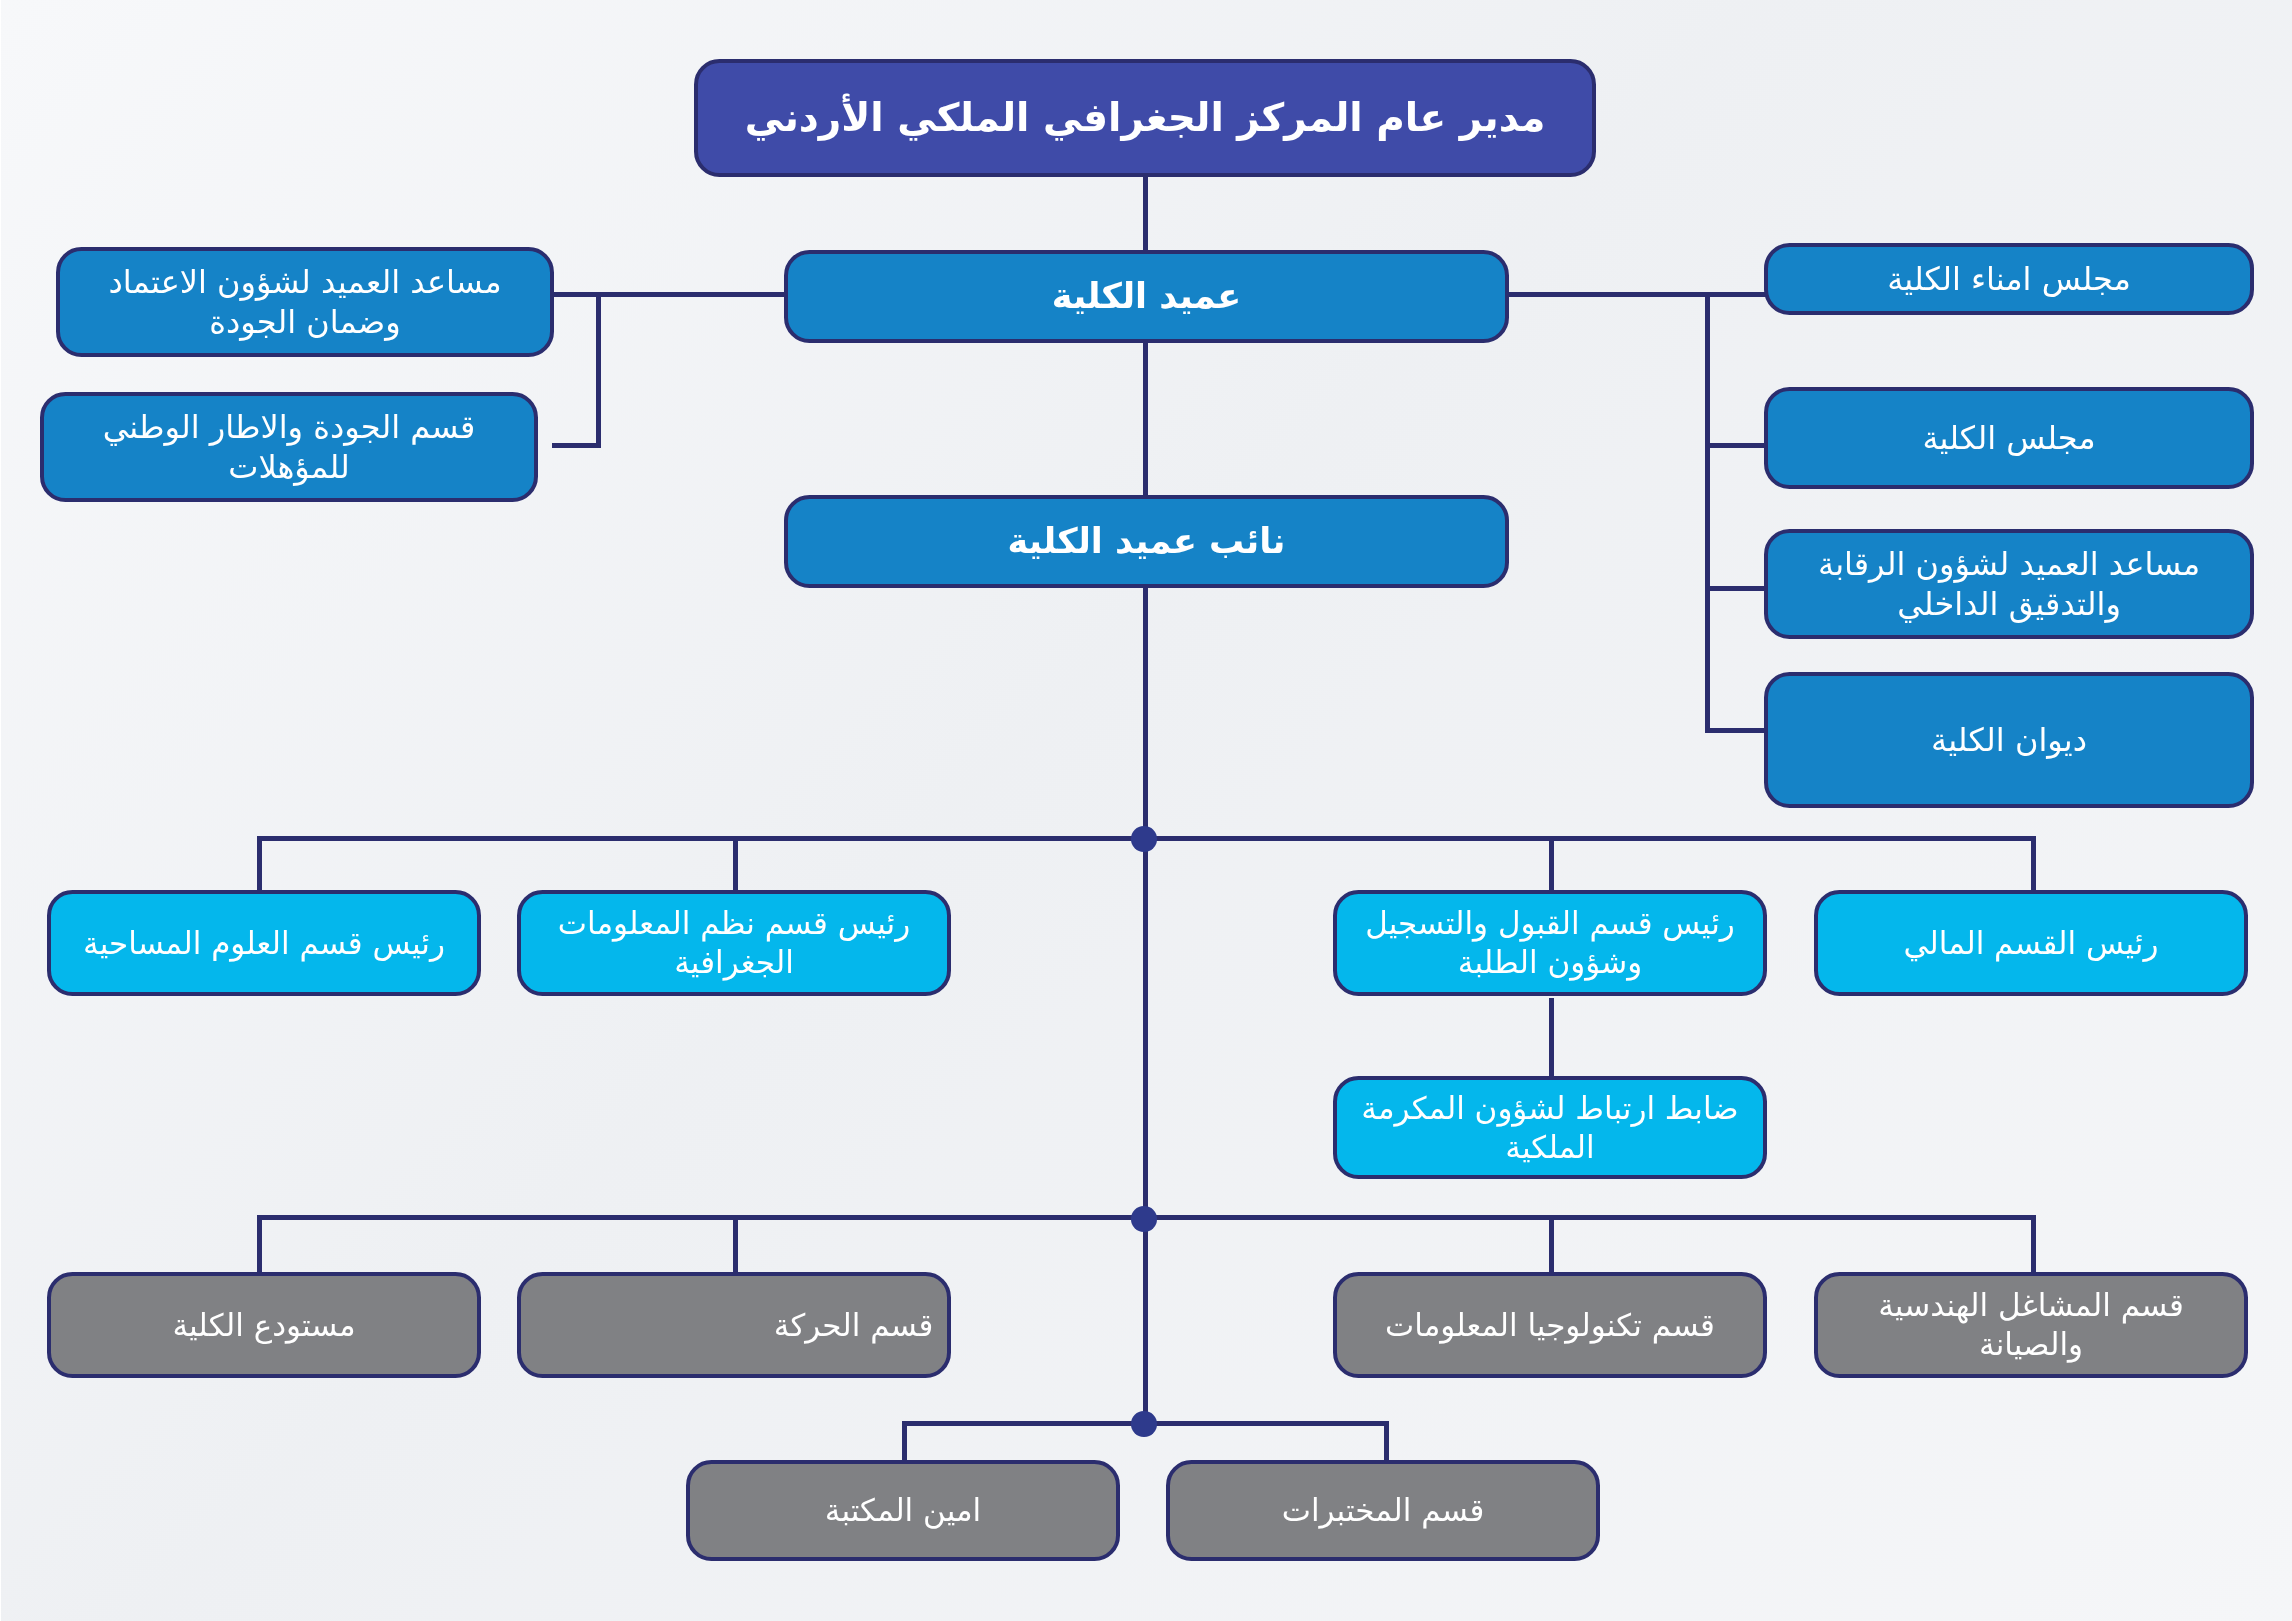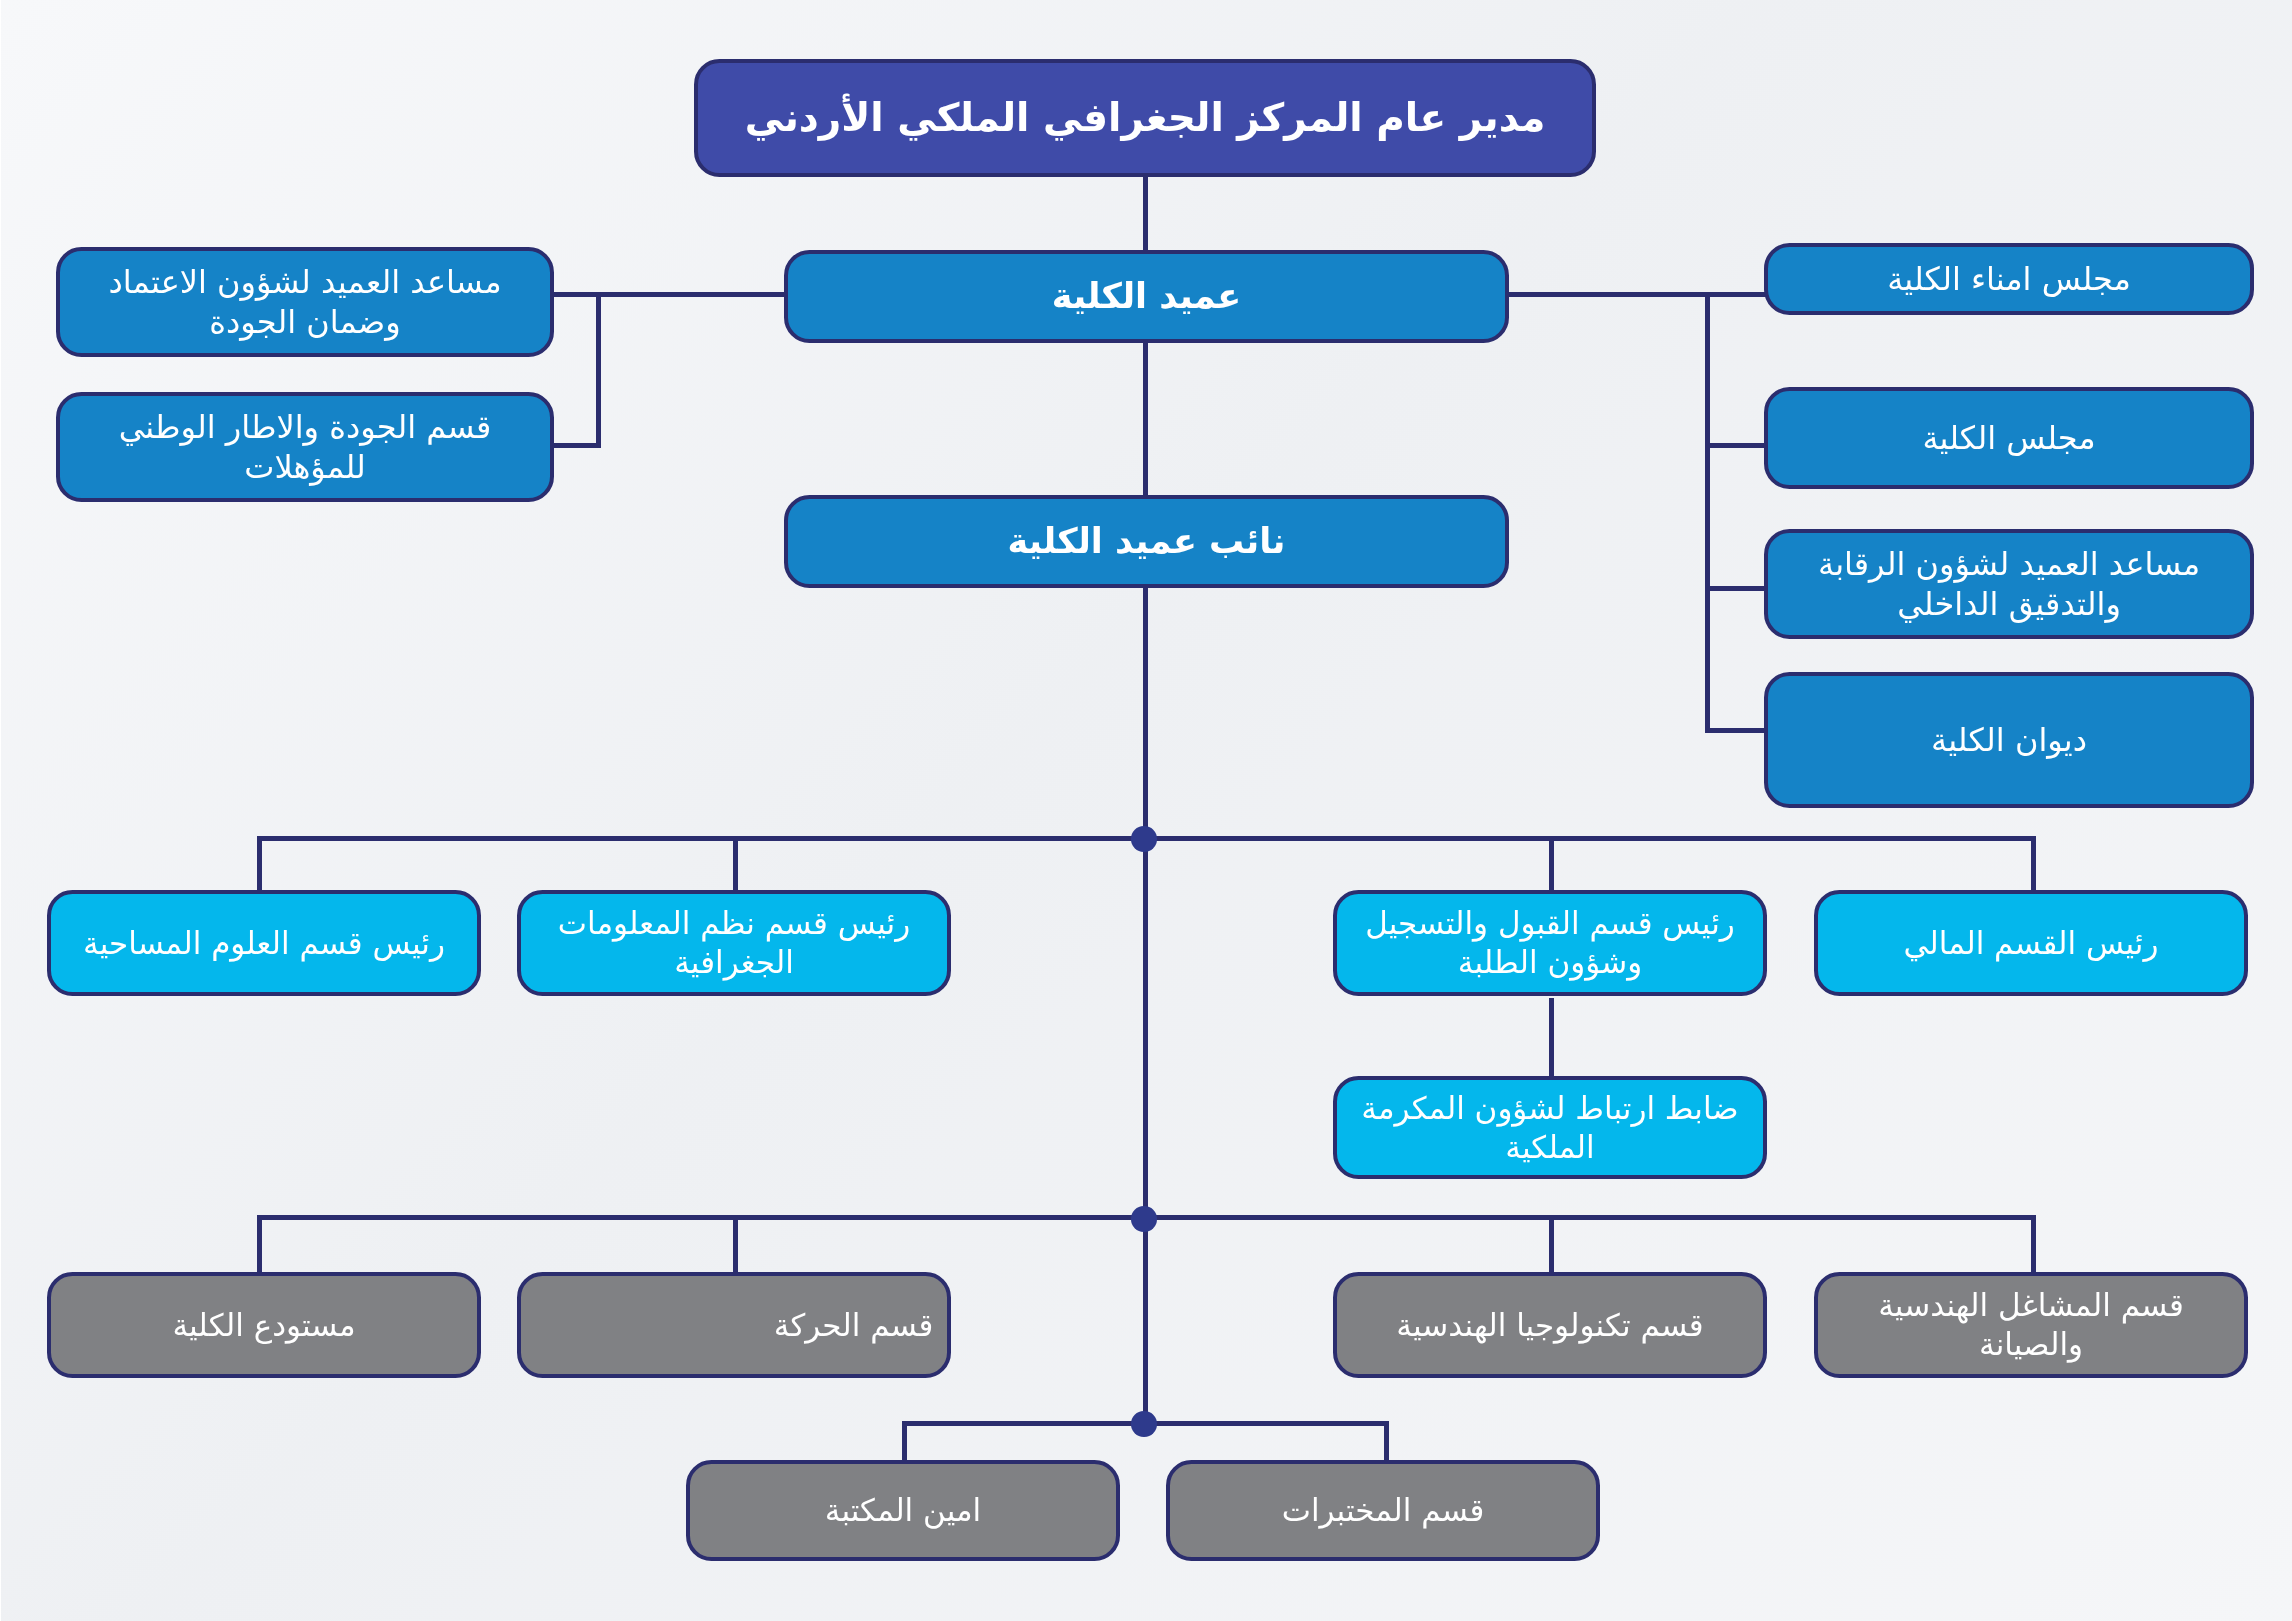--- a/index.html
+++ b/index.html
@@ -103,21 +103,21 @@
     <span>عميد الكلية</span>
   </div>
 
   <div class="node blue bold" style="left:784px;top:495px;width:725px;height:93px;font-size:35px;">
     <span>نائب عميد الكلية</span>
   </div>
 
   <div class="node blue" style="left:56px;top:247px;width:498px;height:110px;font-size:32px;">
     <span>مساعد العميد لشؤون الاعتماد وضمان الجودة</span>
   </div>
-  <div class="node blue" style="left:56px;top:392px;width:498px;height:110px;font-size:32px;">
+  <div class="node blue" style="left:40px;top:392px;width:498px;height:110px;font-size:32px;">
     <span>قسم الجودة والاطار الوطني للمؤهلات</span>
   </div>
 
   <div class="node blue" style="left:1764px;top:243px;width:490px;height:72px;font-size:32px;">
     <span>مجلس امناء الكلية</span>
   </div>
   <div class="node blue" style="left:1764px;top:387px;width:490px;height:102px;font-size:32px;">
     <span>مجلس الكلية</span>
   </div>
   <div class="node blue" style="left:1764px;top:529px;width:490px;height:110px;font-size:32px;">
@@ -144,21 +144,21 @@
     <span>ضابط ارتباط لشؤون المكرمة الملكية</span>
   </div>
 
   <div class="node grey" style="left:47px;top:1272px;width:434px;height:106px;font-size:31px;">
     <span>مستودع الكلية</span>
   </div>
   <div class="node grey" style="left:517px;top:1272px;width:434px;height:106px;font-size:31px;text-align:right;">
     <span>قسم الحركة</span>
   </div>
   <div class="node grey" style="left:1333px;top:1272px;width:434px;height:106px;font-size:31px;">
-    <span>قسم تكنولوجيا الهندسية</span>
+    <span>قسم تكنولوجيا المعلومات</span>
   </div>
   <div class="node grey" style="left:1814px;top:1272px;width:434px;height:106px;font-size:31px;">
     <span>قسم المشاغل الهندسية والصيانة</span>
   </div>
 
   <div class="node grey" style="left:686px;top:1460px;width:434px;height:101px;font-size:31px;justify-content:flex-end;">
     <span>امين المكتبة</span>
   </div>
   <div class="node grey" style="left:1166px;top:1460px;width:434px;height:101px;font-size:31px;">
     <span>قسم المختبرات</span>

